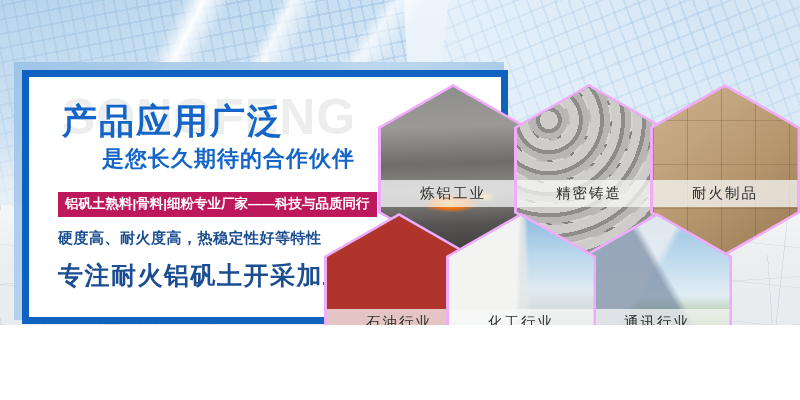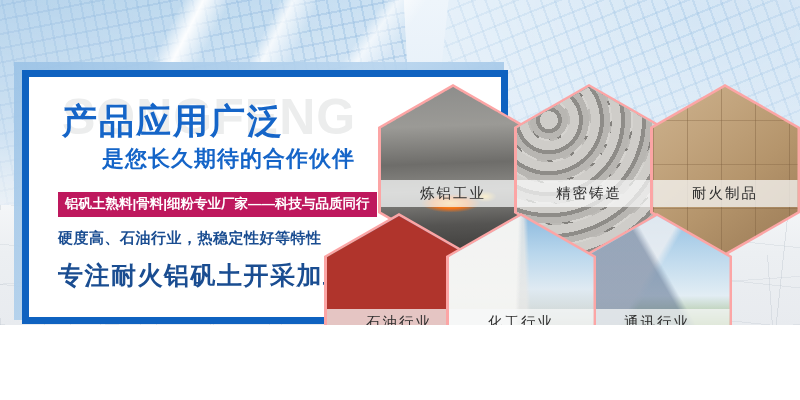--- a/index.html
+++ b/index.html
@@ -118,21 +118,21 @@
   
   .hexwrap { position:absolute; left:0; top:0; width:800px; height:400px; pointer-events:none; }
   .hex {
     position:absolute; width:150px; height:172px;
     pointer-events:auto;
   }
   .hex .clip {
     position:absolute; inset:0;
     -webkit-clip-path:polygon(50% 0%,100% 25%,100% 75%,50% 100%,0% 75%,0% 25%);
             clip-path:polygon(50% 0%,100% 25%,100% 75%,50% 100%,0% 75%,0% 25%);
-    background:#fca5a5;
+    background:#f0abfc;
   }
   .hex .clip-in {
     position:absolute; left:2.5px; top:2.9px; right:2.5px; bottom:2.9px;
     -webkit-clip-path:polygon(50% 0%,100% 25%,100% 75%,50% 100%,0% 75%,0% 25%);
             clip-path:polygon(50% 0%,100% 25%,100% 75%,50% 100%,0% 75%,0% 25%);
     overflow:hidden;
   }
   .hex .photo { position:absolute; inset:0; }
   .hex .label {
     position:absolute; left:0; right:0; top:56%;
@@ -201,21 +201,21 @@
   <div class="bg-floor2"></div>
 
   <div class="panel-outer"></div>
   <div class="panel-inner"></div>
   <div class="panel-white"></div>
 
   <div class="watermark">SONGFENG</div>
   <h1 class="title-main">产品应用广泛</h1>
   <h2 class="title-sub">是您长久期待的合作伙伴</h2>
   <div class="badge">铝矾土熟料|骨料|细粉专业厂家——科技与品质同行</div>
-  <div class="feature-line">硬度高、石油行业，热稳定性好等特性</div>
+  <div class="feature-line">硬度高、耐火度高，热稳定性好等特性</div>
   <div class="focus-line">专注耐火铝矾土开采加工</div>
 
   <div class="hexwrap">
 
     <div class="hex" style="left:378px; top:84px;">
       <div class="clip">
         <div class="clip-in">
           <div class="photo ph-smelt"></div>
           <div class="label">炼铝工业</div>
         </div>

